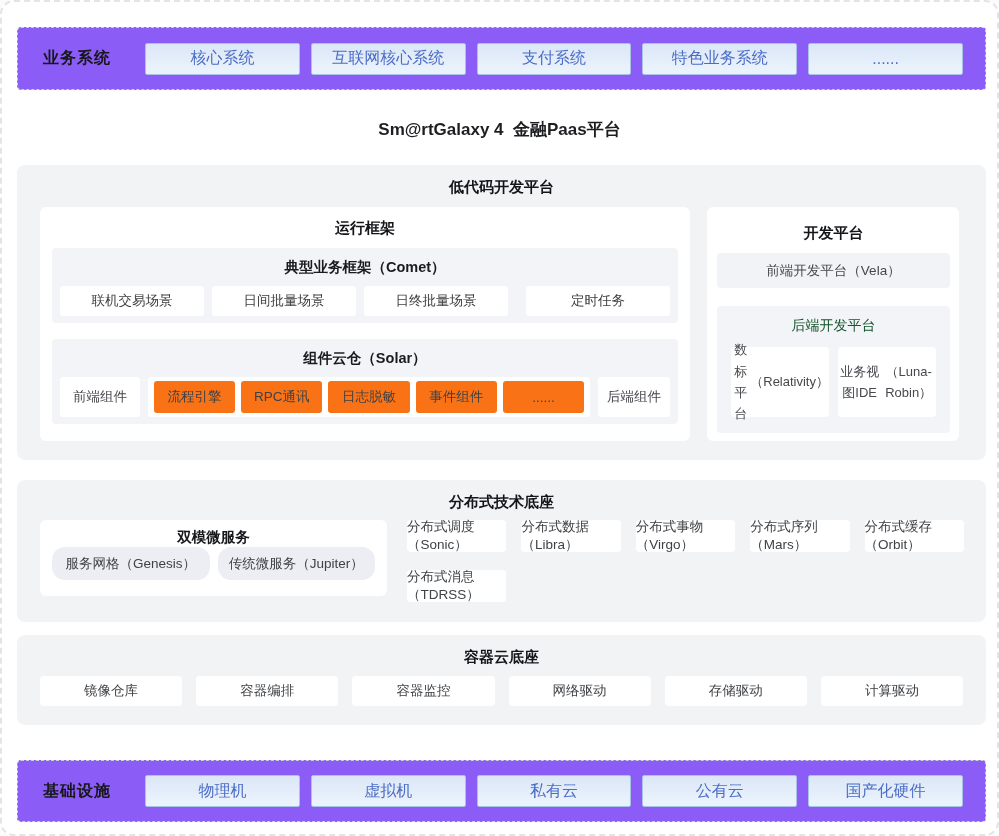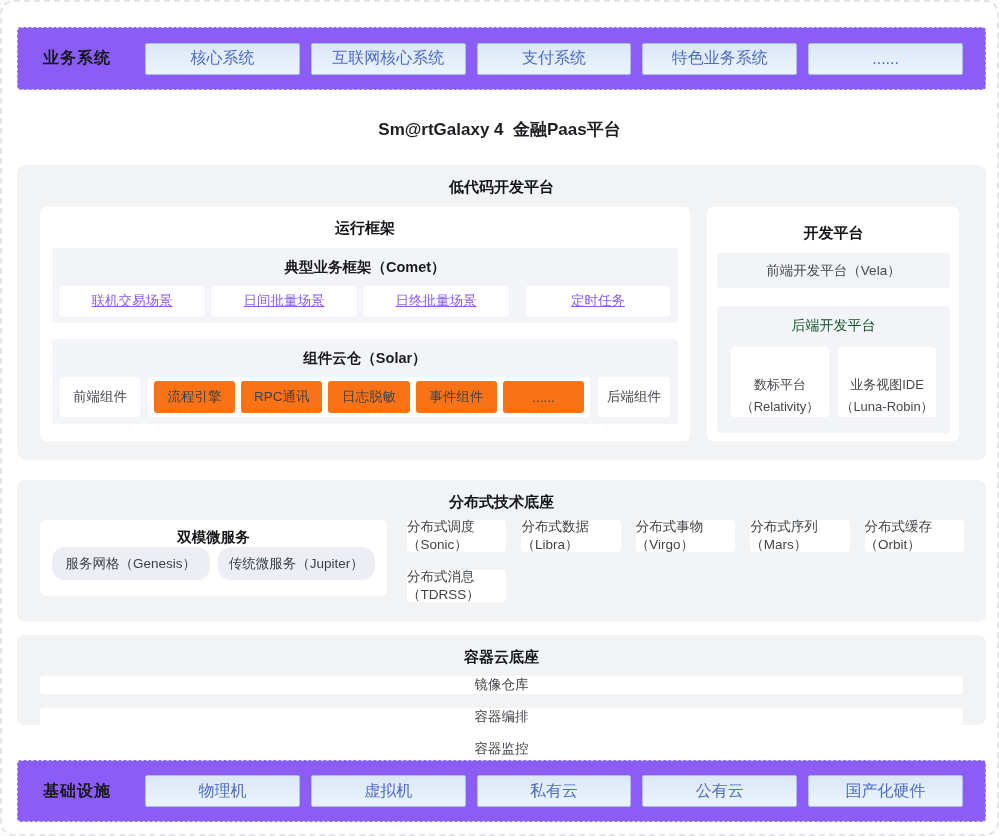--- a/index.html
+++ b/index.html
@@ -105,23 +105,22 @@
     color: #1a1b1f;
     padding: 2px 0 9px;
   }
   .strip-items { display: flex; gap: 8px; }
   .white-chip {
     background: #ffffff;
     border-radius: 3px;
     height: 30px;
     display: flex; align-items: center; justify-content: center;
     font-size: 13.5px;
-    color: #8b5cf6;
-    flex: 1;
-    text-decoration: underline;
+    color: #404040;
+    flex: 1;
   }
   .chip-gap { margin-left: 10px; }
 
   .solar-row { display: flex; gap: 8px; }
   .solar-end {
     flex: none;
     width: 80px; height: 40px;
     background: #fff;
     border-radius: 3px;
     display: flex; align-items: center; justify-content: center;
@@ -168,22 +167,22 @@
     font-size: 14px;
     color: #14532d;
     padding-bottom: 12px;
   }
   .backend-cards { display: flex; gap: 9px; }
   .dev-card {
     flex: 1;
     background: #fff;
     border-radius: 4px;
     height: 70px;
-    display: flex; flex-direction: column;
-    align-items: center; justify-content: flex-end;
+    display: flex; flex-direction: row;
+    align-items: center; justify-content: flex-start;
     font-size: 13px;
     color: #46484d;
     line-height: 1.65;
     text-align: center;
   }
 
   
   #dist { top: 478px; height: 142px; }
   .dist-body {
     display: flex;
@@ -222,21 +221,20 @@
     font-size: 13.5px;
     color: #3f4246;
   }
 
   
   #containersec { top: 633px; height: 90px; }
   .cont-items {
     display: flex;
     gap: 14px;
     margin: 9px 23px 0;
-    flex-direction: column;
   }
   .cont-cell {
     flex: 1; height: 30px;
     background: #fff; border-radius: 4px;
     display: flex; align-items: center; justify-content: center;
     font-size: 13.5px; color: #3f4246;
   }
 
   #biz   { top: 25px;  height: 63px; }
   #infra { top: 758px; height: 62px; }
@@ -332,20 +330,21 @@
     </div>
   </div>
 
   <div id="containersec" class="sec gray-sec">
     <div class="sec-title">容器云底座</div>
     <div class="cont-items">
       <div class="cont-cell">镜像仓库</div>
       <div class="cont-cell">容器编排</div>
       <div class="cont-cell">容器监控</div>
       <div class="cont-cell">网络驱动</div>
+      <div class="cont-cell">存储驱动</div>
       <div class="cont-cell">计算驱动</div>
     </div>
   </div>
 
   <div id="infra" class="sec dashed-row">
     <div class="row-label">基础设施</div>
     <div class="btn-row">
       <div class="blue-btn">物理机</div>
       <div class="blue-btn">虚拟机</div>
       <div class="blue-btn">私有云</div>

